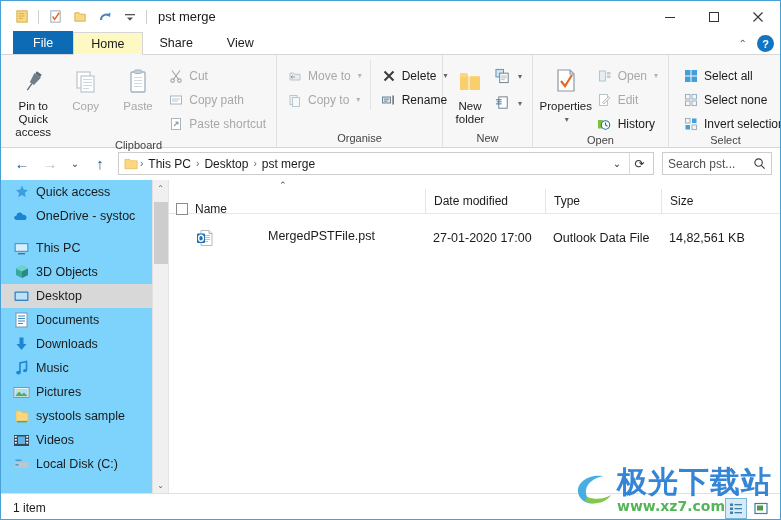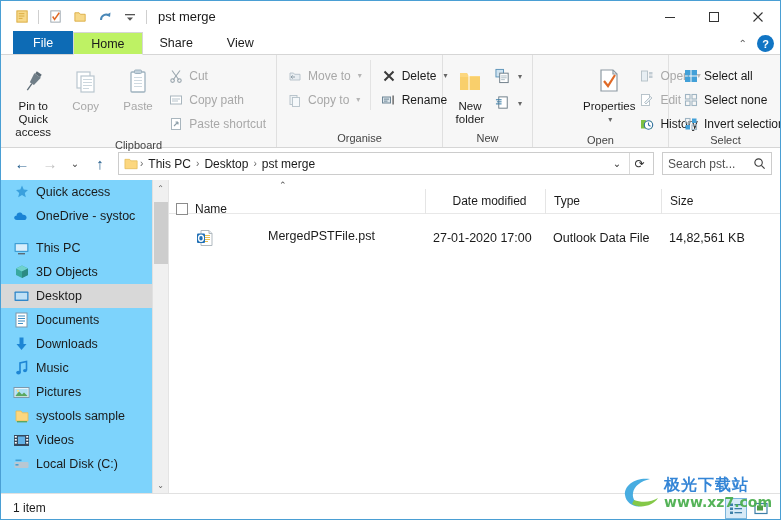--- a/index.html
+++ b/index.html
@@ -74,21 +74,21 @@
     display: flex; align-items: center;
     background: transparent;
   }
   .tab.file {
     background: #0d6bb5;
     color: #ffffff;
     margin-left: 12px;
     padding: 0 20px;
   }
   .tab.active {
-    background: #bef264;
+    background: #fef9c3;
     border-left: 1px solid #d6d6d6;
     border-right: 1px solid #d6d6d6;
     border-top: 1px solid #d6d6d6;
     border-bottom: 1px solid #f7f7f7;
     position: relative; top: 1px;
   }
   #tab-right {
     position: absolute; right: 6px; bottom: 2px;
     display: flex; align-items: center; gap: 10px;
   }
@@ -354,21 +354,21 @@
   #watermark {
     position: absolute;
     right: 8px; bottom: 6px;
     display: flex;
     align-items: center;
     pointer-events: none;
     opacity: 0.95;
   }
   #wm-text { display: flex; flex-direction: column; line-height: 1; }
   #wm-cn {
-    font-size: 16px; font-weight: bold; color: #2a7fd4;
+    font-size: 30px; font-weight: bold; color: #2a7fd4;
     letter-spacing: 1px;
     font-family: "DejaVu Sans", sans-serif;
   }
   #wm-url {
     font-size: 14px; font-weight: bold; color: #4caf50;
     margin-top: 2px;
     font-family: "DejaVu Sans", sans-serif;
   }
 </style>
 </head>
@@ -619,21 +619,21 @@
             </span>
             <span class="caret">▾</span>
           </div>
         </div>
       </div>
       <div class="rgroup-title">New</div>
     </div>
 
     <div class="rgroup" style="width:136px;">
       <div class="rgroup-body">
-        <div class="bigbtn" style="width:58px;margin-left:44px;">
+        <div class="bigbtn" style="width:58px;">
           <div class="bicon">
             <svg width="30" height="30" viewBox="0 0 30 30">
               <path d="M7 3 L19 3 L23 7 L23 24 L7 24 Z" fill="#ffffff" stroke="#8d9aa3" stroke-width="1.2"></path>
               <path d="M19 3 L19 7 L23 7" fill="none" stroke="#8d9aa3" stroke-width="1.2"></path>
               <path d="M10 14 L14 19 L21 8" stroke="#e06a27" stroke-width="2.2" fill="none"></path>
             </svg>
           </div>
           <span>Properties</span>
           <span class="caret">▾</span>
         </div>
@@ -902,21 +902,21 @@
 
     <div id="filepane">
       <div id="sortmark">⌃</div>
       <div id="colheaders">
         <div class="colh" style="width:256px;padding-left:0;margin-top:16px;">
           <span id="hdr-check">
               <span class="cb"></span>
             </span>
           <span>Name</span>
         </div>
-        <div class="colh" style="width:120px;justify-content:center;">
+        <div class="colh" style="width:120px;">
           <span>Date modified</span>
         </div>
         <div class="colh" style="width:116px;">
           <span>Type</span>
         </div>
         <div class="colh" style="width:110px;">
           <span>Size</span>
         </div>
       </div>
 

